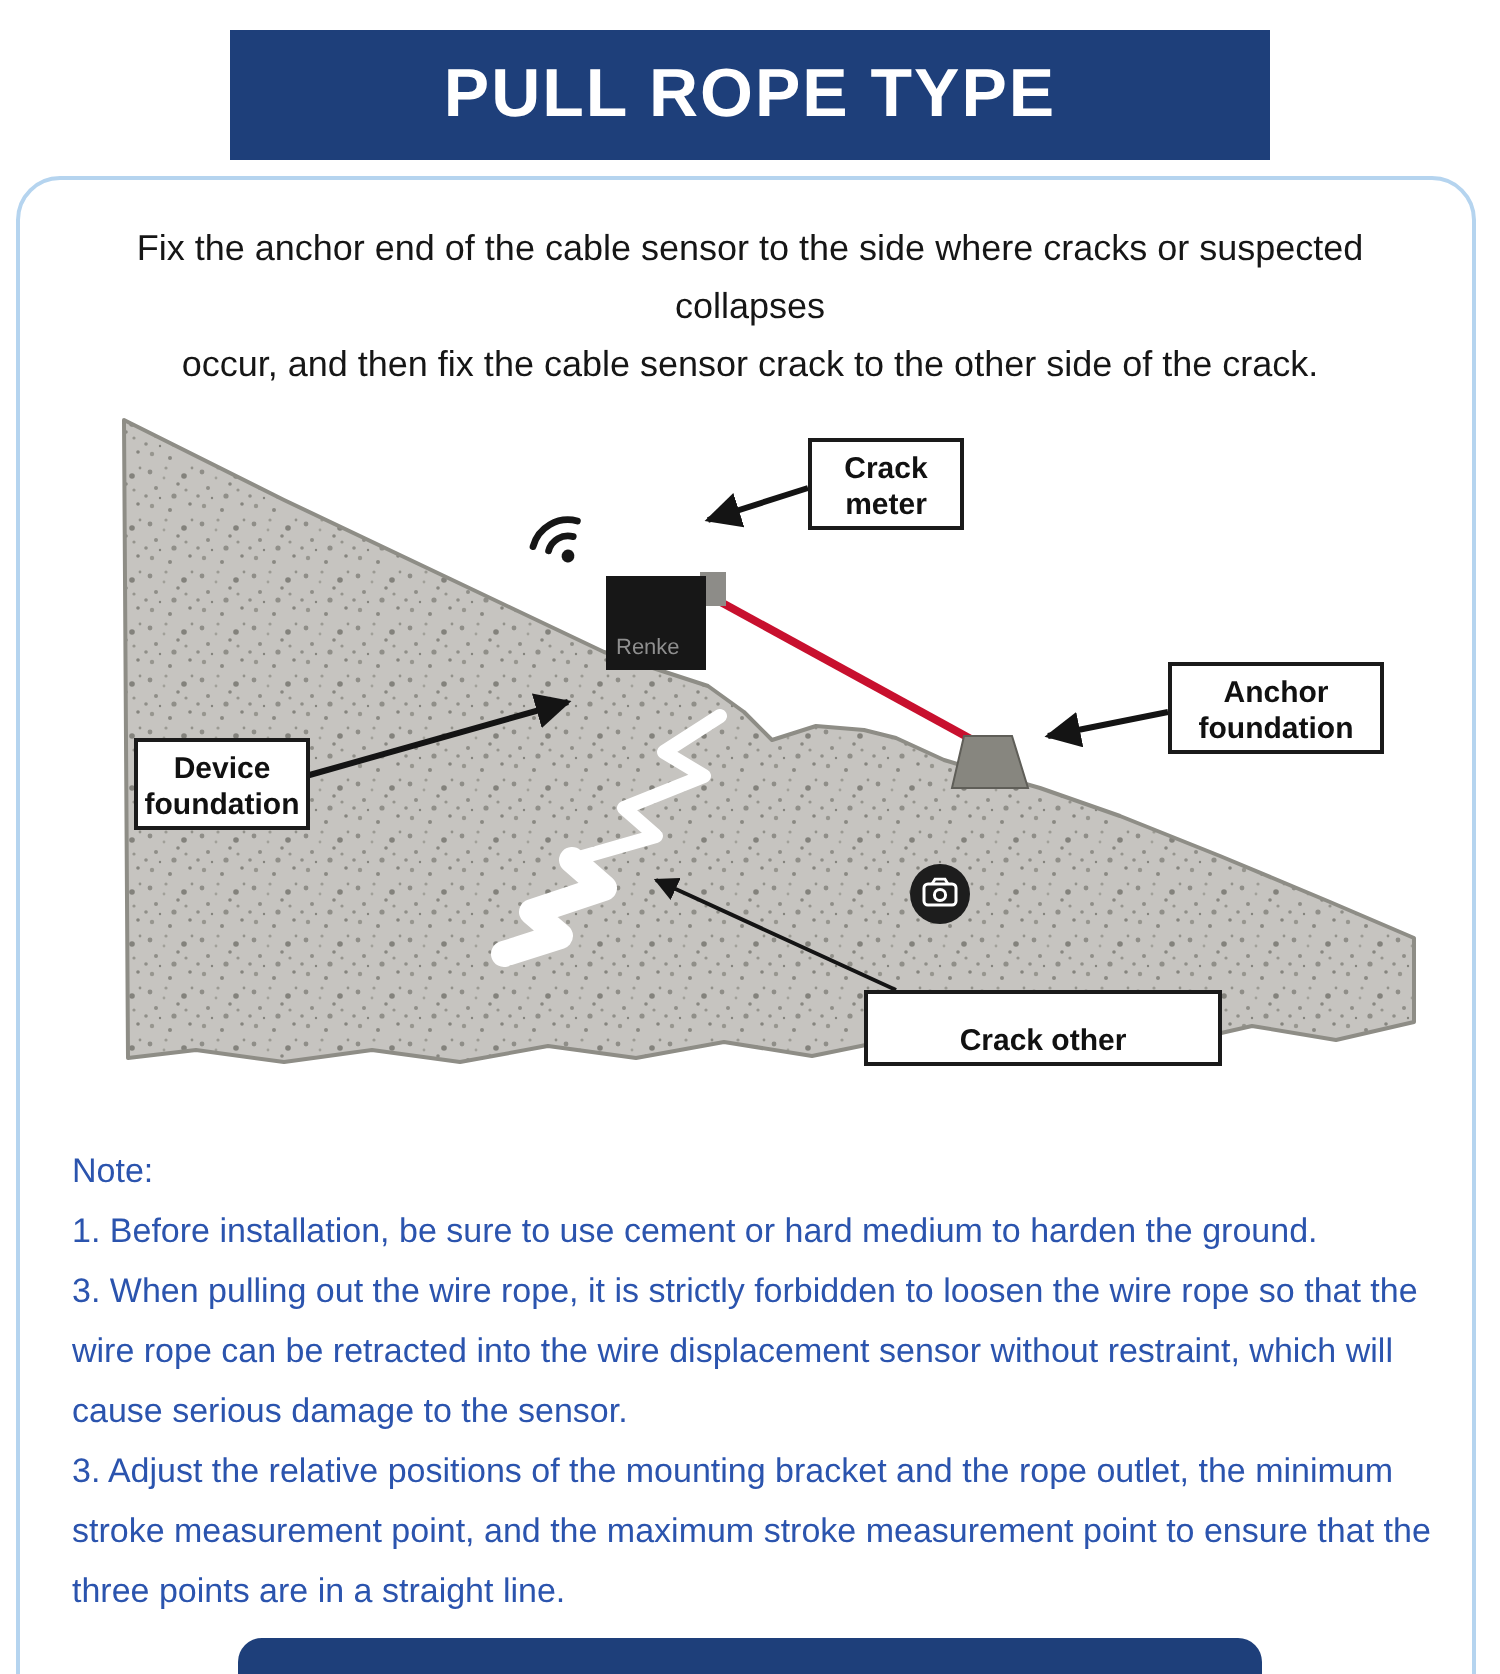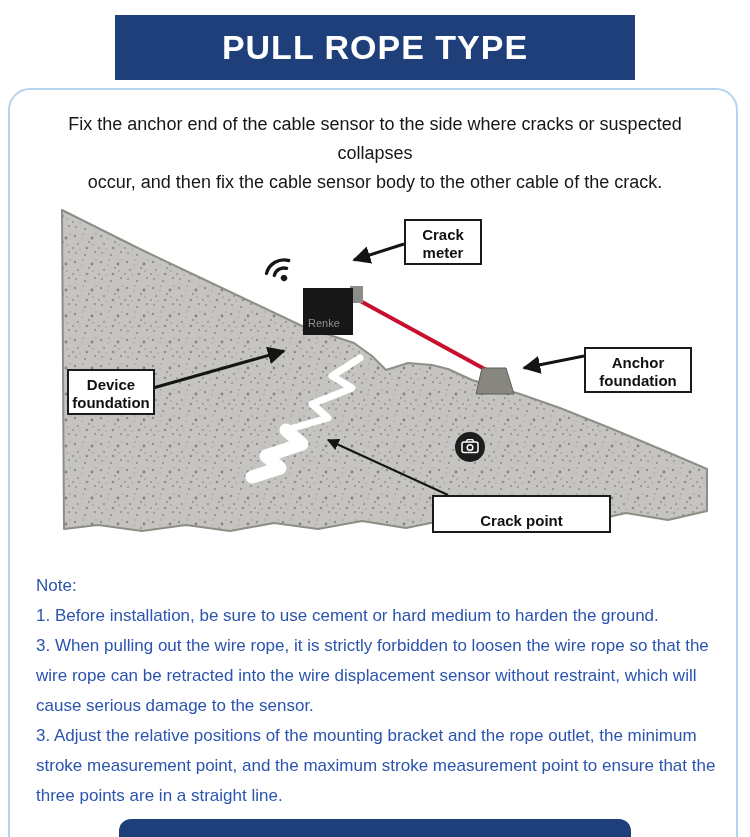--- a/index.html
+++ b/index.html
@@ -14,21 +14,21 @@
 
   .description { position:absolute; left:30px; top:110px; width:690px; text-align:center;
                  font-size:18px; line-height:29px; color:#161616; }
 
   .diagram-svg { position:absolute; left:20px; top:180px; }
 
   .label-box { position:absolute; background:#ffffff; border:2px solid #1a1a1a;
                display:flex; align-items:flex-end; justify-content:center; text-align:center;
                font-weight:bold; font-size:15px; line-height:1.25; color:#111111; }
   .lb-crack-meter       { left:404px; top:219px; width:74px;  height:42px; }
-  .lb-anchor-foundation { left:584px; top:331px; width:104px; height:42px;margin-top:16px; }
+  .lb-anchor-foundation { left:584px; top:331px; width:104px; height:42px; }
   .lb-device-foundation { left:67px;  top:369px; width:84px;  height:42px; }
   .lb-crack-point       { left:432px; top:495px; width:175px; height:34px; }
 
   .notes { position:absolute; left:36px; top:548px; width:692px;
            color:#2b54ae; font-size:17px; line-height:30px;margin-top:23px; }
   .notes p { margin:0; }
 
   .bottom-bar { position:absolute; left:119px; top:819px; width:512px; height:30px;
                 background:#1e3f7a; border-radius:12px 12px 0 0; }
 </style>
@@ -38,21 +38,21 @@
 <div class="page">
 
   <div class="frame"></div>
 
   <div class="header-banner">
     <span>PULL ROPE TYPE</span>
   </div>
 
   <div class="description">
     <div>Fix the anchor end of the cable sensor to the side where cracks or suspected collapses</div>
-    <div>occur, and then fix the cable sensor body to the other cable of the crack.</div>
+    <div>occur, and then fix the cable sensor crack to the other side of the crack.</div>
   </div>
 
   <svg class="diagram-svg" viewBox="0 0 710 360" width="710" height="360">
     <defs>
       <pattern id="speckle" width="26" height="26" patternUnits="userSpaceOnUse">
         <rect width="26" height="26" fill="#c6c4c0"></rect>
         <circle cx="3" cy="4" r="1.2" fill="#8f8e88"></circle>
         <circle cx="11" cy="2" r="0.8" fill="#9b9a93"></circle>
         <circle cx="20" cy="6" r="1.4" fill="#83827c"></circle>
         <circle cx="6" cy="12" r="1.0" fill="#8f8e88"></circle>
@@ -112,21 +112,21 @@
   <div class="label-box lb-crack-meter">
     <span>Crack meter</span>
   </div>
   <div class="label-box lb-anchor-foundation">
     <span>Anchor foundation</span>
   </div>
   <div class="label-box lb-device-foundation">
     <span>Device foundation</span>
   </div>
   <div class="label-box lb-crack-point">
-    <span>Crack point</span>
+    <span>Crack other</span>
   </div>
 
   <div class="notes">
     <p>Note:</p>
     <p>1. Before installation, be sure to use cement or hard medium to harden the ground.</p>
     <p>3. When pulling out the wire rope, it is strictly forbidden to loosen the wire rope so that the wire rope can be retracted into the wire displacement sensor without restraint, which will cause serious damage to the sensor.</p>
     <p>3. Adjust the relative positions of the mounting bracket and the rope outlet, the minimum stroke measurement point, and the maximum stroke measurement point to ensure that the three points are in a straight line.</p>
   </div>
 
   <div class="bottom-bar"></div>

